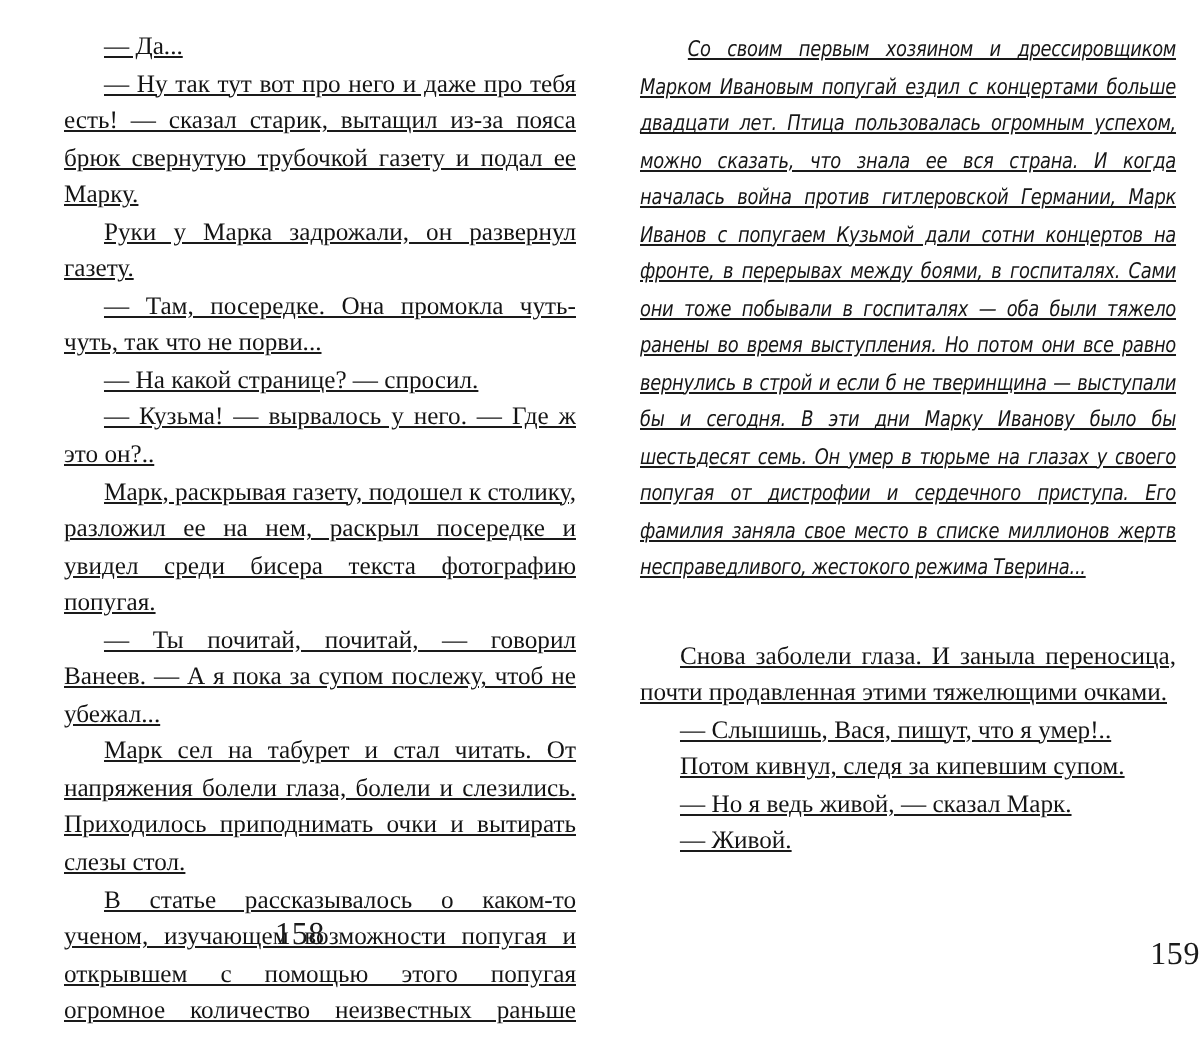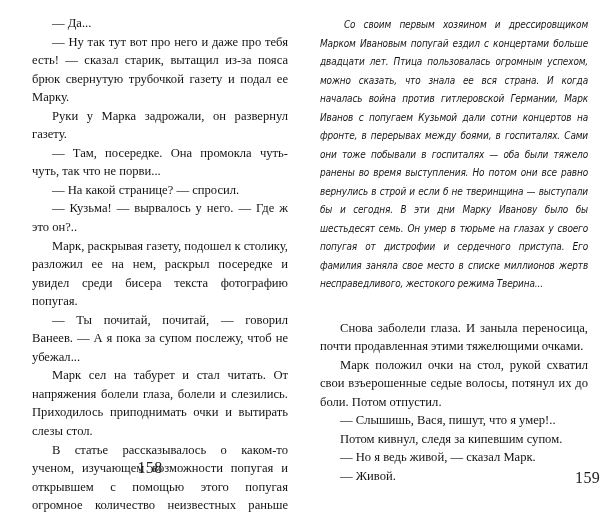--- a/index.html
+++ b/index.html
@@ -13,20 +13,21 @@
     font-family: "Liberation Serif", serif;
     color: #1a1a1a;
     overflow: hidden;
     position: relative;
   }
 
   .spread {
     position: absolute;
     inset: 0;
     display: flex;
+    text-decoration: underline;
   }
 
   .page {
     position: relative;
     height: 520px;
     box-sizing: border-box;
   }
   .page-left {
     width: 300px;
     padding: 14px 12px 0 32px;
@@ -117,21 +118,20 @@
   </div>
 
   <div class="page page-right">
     <div class="excerpt-wrap">
       <div class="excerpt">
         <p>Со своим первым хозяином и дрессировщиком Марком Ивановым попугай ездил с концертами больше двадцати лет. Птица пользовалась огромным успехом, можно сказать, что знала ее вся страна. И когда началась война против гитлеровской Германии, Марк Иванов с попугаем Кузьмой дали сотни концертов на фронте, в перерывах между боями, в госпиталях. Сами они тоже побывали в госпиталях — оба были тяжело ранены во время выступления. Но потом они все равно вернулись в строй и если б не тверинщина — выступали бы и сегодня. В эти дни Марку Иванову было бы шестьдесят семь. Он умер в тюрьме на глазах у своего попугая от дистрофии и сердечного приступа. Его фамилия заняла свое место в списке миллионов жертв несправедливого, жестокого режима Тверина...</p>
       </div>
     </div>
     <div class="textblock after-excerpt">
       <p>Снова заболели глаза. И заныла переносица, почти продавленная этими тяжелющими очками.</p>
-      <p>Марк положил очки на стол, рукой схватил свои взъерошенные седые волосы, потянул их до боли. Потом отпустил.</p>
       <p>— Слышишь, Вася, пишут, что я умер!..</p>
       <p>Потом кивнул, следя за кипевшим супом.</p>
       <p>— Но я ведь живой, — сказал Марк.</p>
       <p>— Живой.</p>
 
     </div>
     <div class="folio folio-right">159</div>
   </div>
 
 </div>

